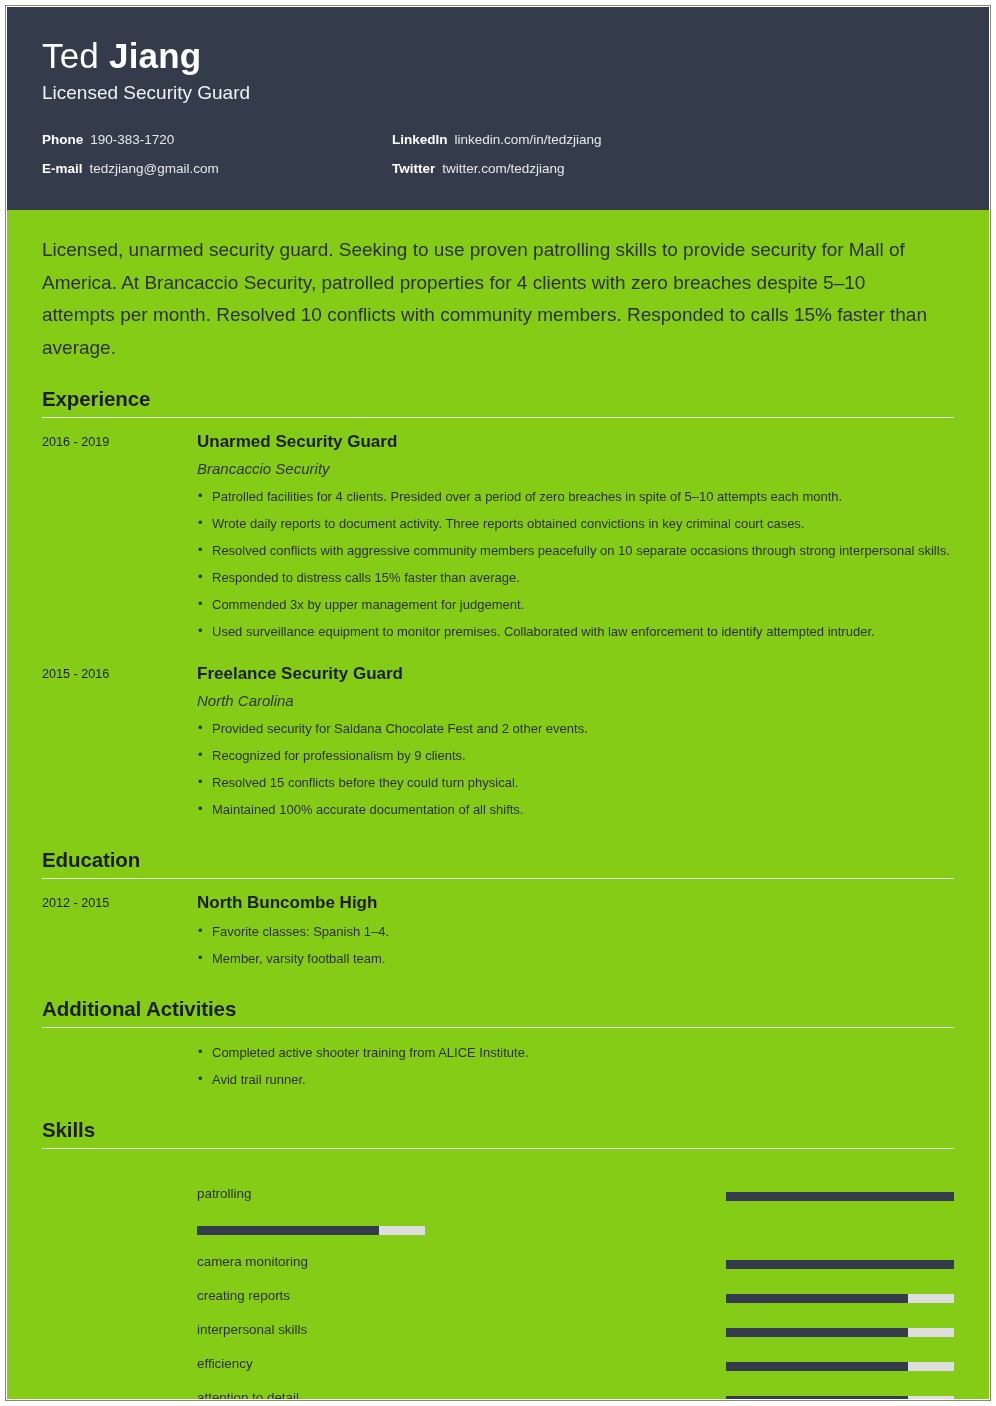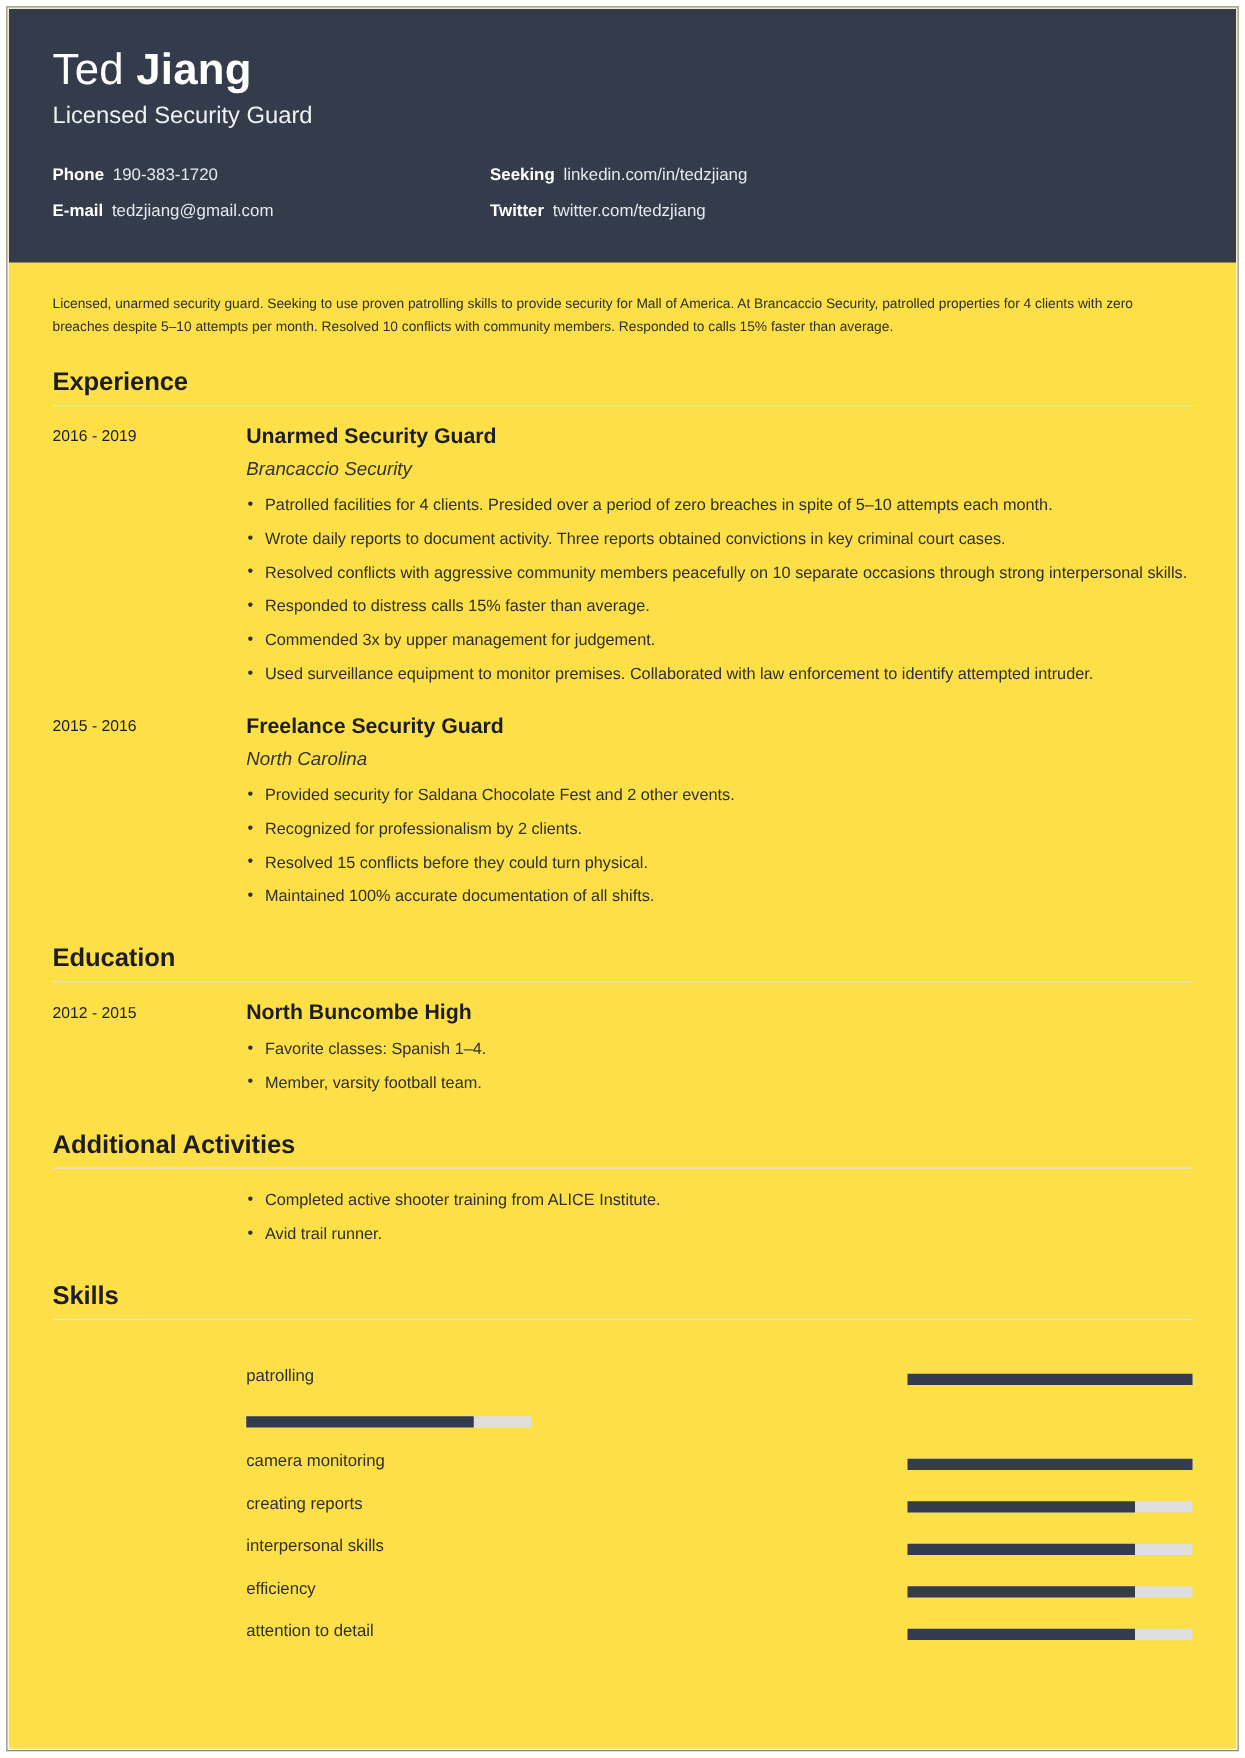--- a/index.html
+++ b/index.html
@@ -24,21 +24,21 @@
     bottom: 5px;
     border: 1px solid #8a8a72;
     pointer-events: none;
   }
   .sheet {
     position: absolute;
     left: 7px;
     top: 7px;
     width: 982px;
     height: 1392px;
-    background: #fde047;
+    background: #84cc16;
     overflow: hidden;
   }
 
   
   .resume-header {
     background: #343c4b;
     color: #ffffff;
     padding: 30px 35px 22px 35px;
     height: 203px;
   }
@@ -73,21 +73,21 @@
     font-weight: 700;
     color: #ffffff;
     margin-right: 7px;
   }
 
   
   .body-area {
     padding: 0 35px;
   }
   .summary {
-    font-size: 11px;
+    font-size: 19px;
     line-height: 1.72;
     color: #2f2f2f;
     margin: 24px 0 0 0;
     padding-right: 12px;
   }
 
   .section { margin-top: 22px; }
   .section-title {
     font-size: 20.5px;
     font-weight: 700;
@@ -184,21 +184,21 @@
   <div class="sheet">
 
     <div class="resume-header">
       <h1 class="name"><span>Ted </span><span class="last">Jiang</span></h1>
       <div class="job-title">Licensed Security Guard</div>
       <div class="contacts">
         <div class="contact-item">
           <span class="contact-label">Phone</span><span>190-383-1720</span>
         </div>
         <div class="contact-item">
-          <span class="contact-label">Seeking</span><span>linkedin.com/in/tedzjiang</span>
+          <span class="contact-label">LinkedIn</span><span>linkedin.com/in/tedzjiang</span>
         </div>
         <div class="contact-item">
           <span class="contact-label">E-mail</span><span>tedzjiang@gmail.com</span>
         </div>
         <div class="contact-item">
           <span class="contact-label">Twitter</span><span>twitter.com/tedzjiang</span>
         </div>
       </div>
     </div>
 
@@ -226,21 +226,21 @@
           </div>
         </div>
 
         <div class="entry">
           <div class="entry-dates">2015 - 2016</div>
           <div class="entry-main">
             <div class="entry-title">Freelance Security Guard</div>
             <div class="entry-sub">North Carolina</div>
             <ul class="bullets">
               <li>Provided security for Saldana Chocolate Fest and 2 other events.</li>
-              <li>Recognized for professionalism by 2 clients.</li>
+              <li>Recognized for professionalism by 9 clients.</li>
               <li>Resolved 15 conflicts before they could turn physical.</li>
               <li>Maintained 100% accurate documentation of all shifts.</li>
             </ul>
           </div>
         </div>
       </div>
 
       <div class="section">
         <h2 class="section-title">Education</h2>
         <div class="section-rule"></div>

